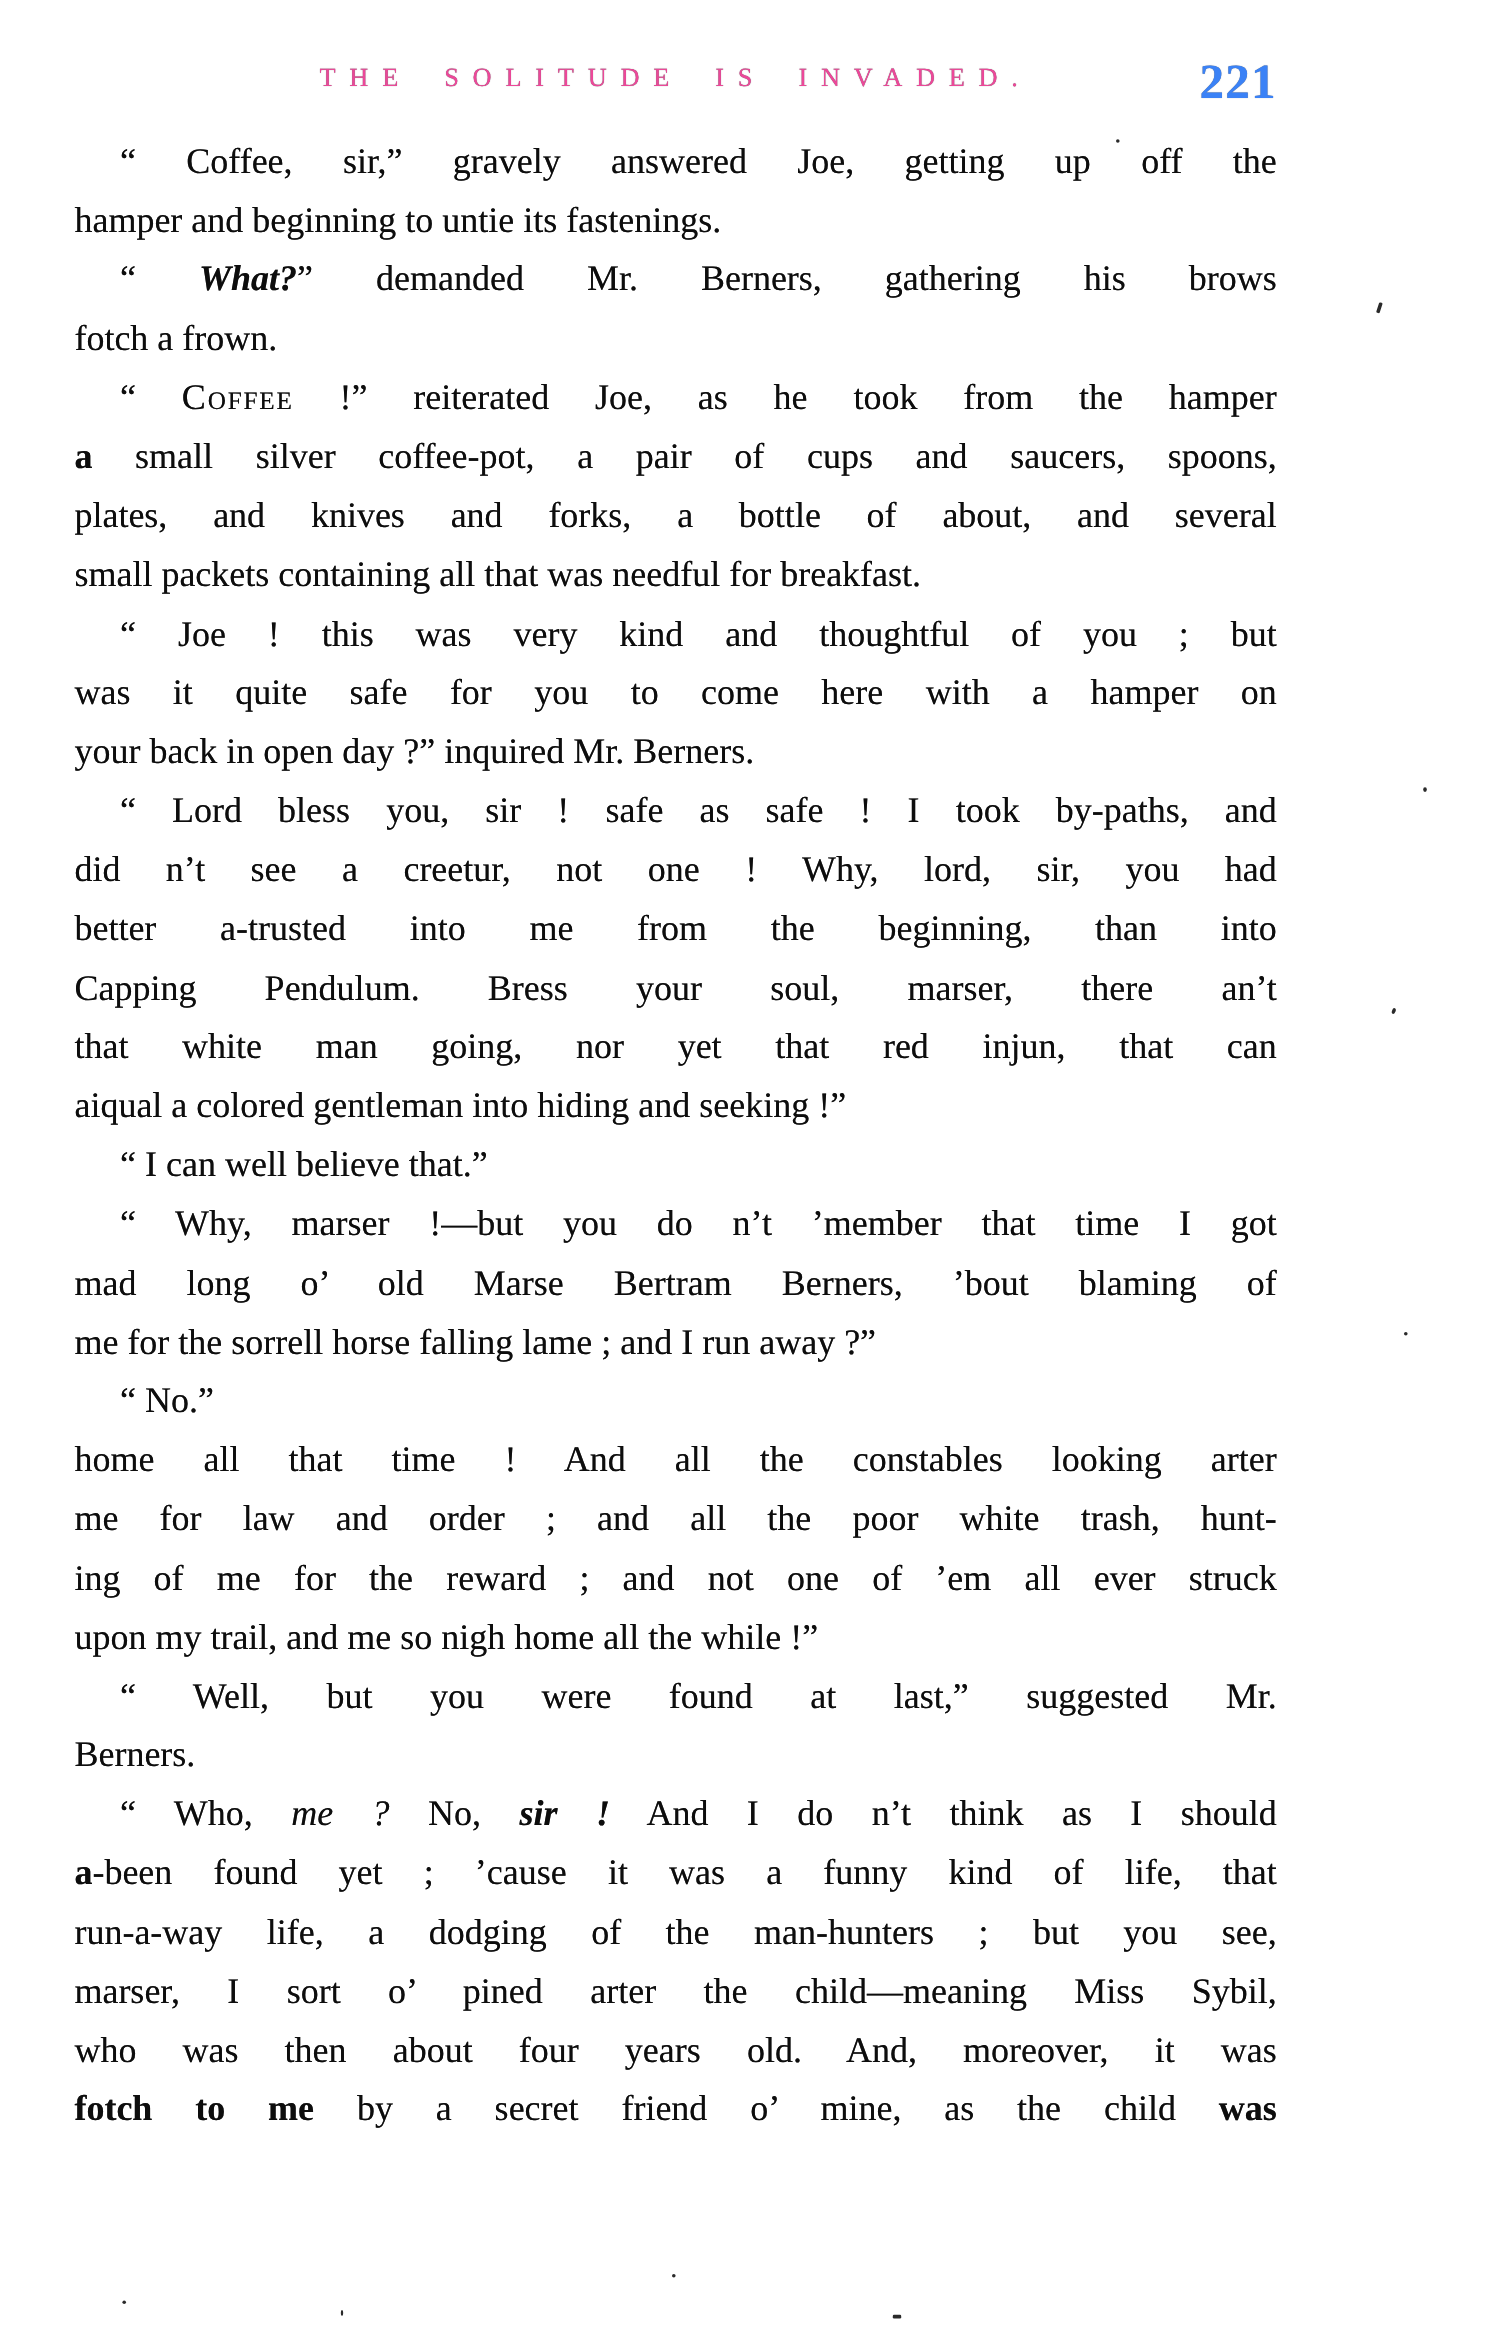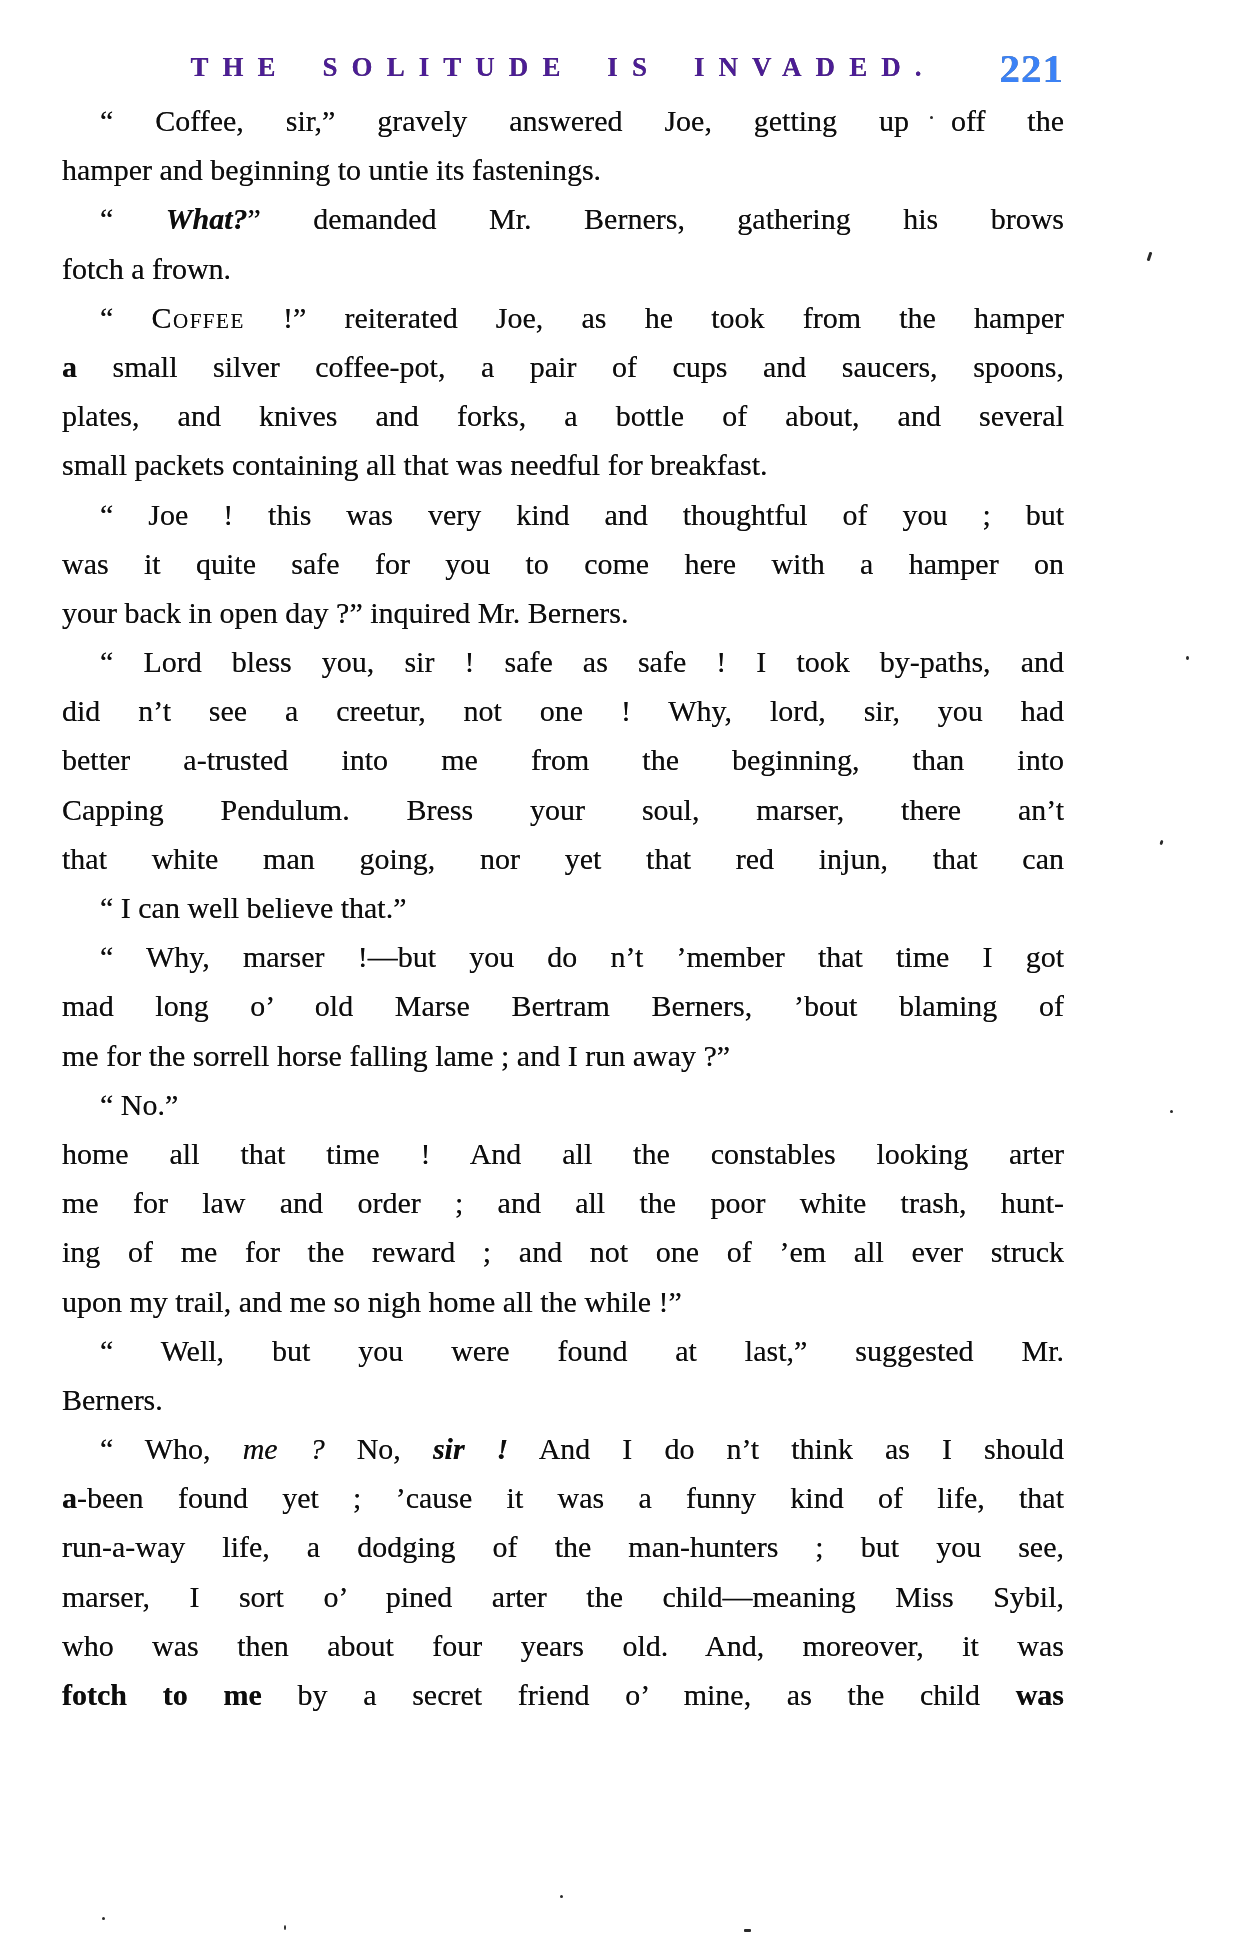--- a/index.html
+++ b/index.html
@@ -7,34 +7,34 @@
     width:1254px;height:1952px;background:#ffffff;
     font-family:"Liberation Serif","DejaVu Serif",serif;
     color:#0d0d0d;
     -webkit-font-smoothing:antialiased;
   }
   .page{position:relative;width:1254px;height:1952px;background:#ffffff;overflow:hidden;}
 
   .header{position:absolute;top:52px;left:62px;width:1002px;height:48px;}
   .running-head{
     display:block;text-align:center;
-    font-size:27px;font-weight:bold;
+    font-size:22px;font-weight:normal;
     letter-spacing:0.52em;word-spacing:0.45em;
-    color:#4c1d95;
+    color:#ec4899;
     text-shadow:0 0 0.6px rgba(0,0,0,0.65);
   }
   .page-number{
     position:absolute;top:-8px;right:0px;
     font-size:41px;font-weight:bold;letter-spacing:1px;
     color:#3b82f6;
     text-shadow:0 0 0.6px rgba(0,0,0,0.6);
   }
 
   .body-text{
-    position:absolute;top:96px;left:62px;width:1002px;
+    position:absolute;top:110px;left:62px;width:1002px;
     font-size:30px;line-height:49.2px;
     text-shadow:0 0 0.55px rgba(0,0,0,0.65);
   }
   .line{height:49.2px;white-space:normal;text-align:left;}
   .line.j{text-align:justify;text-align-last:justify;}
   .line.ind{text-indent:38px;}
 
   .i{font-style:italic;}
   .b{font-weight:bold;}
   .bi{font-style:italic;font-weight:bold;}
@@ -71,20 +71,21 @@
       <div class="line j"><span>plates, and knives and forks, a bottle of about, and several</span></div>
       <div class="line"><span>small packets containing all that was needful for breakfast.</span></div>
       <div class="line j ind"><span>“ Joe ! this was very kind and thoughtful of you ; but</span></div>
       <div class="line j"><span>was it quite safe for you to come here with a hamper on</span></div>
       <div class="line"><span>your back in open day ?” inquired Mr. Berners.</span></div>
       <div class="line j ind"><span>“ Lord bless you, sir ! safe as safe !  I took by-paths, and</span></div>
       <div class="line j"><span>did n’t see a creetur, not one !  Why, lord, sir, you had</span></div>
       <div class="line j"><span>better a-trusted into me from the beginning, than into</span></div>
       <div class="line j"><span>Capping Pendulum.  Bress your soul, marser, there an’t</span></div>
       <div class="line j"><span>that white man going, nor yet that red injun, that can</span></div>
+      <div class="line"><span>aiqual a colored gentleman into hiding and seeking !”</span></div>
       <div class="line ind"><span>“ I can well believe that.”</span></div>
       <div class="line j ind"><span>“ Why, marser !—but you do n’t ’member that time I got</span></div>
       <div class="line j"><span>mad long o’ old Marse Bertram Berners, ’bout blaming of</span></div>
       <div class="line"><span>me for the sorrell horse falling lame ; and I run away ?”</span></div>
       <div class="line ind"><span>“ No.”</span></div>
       <div class="line j"><span>home all that time !  And all the constables looking arter</span></div>
       <div class="line j"><span>me for law and order ; and all the poor white trash, hunt-</span></div>
       <div class="line j"><span>ing of me for the reward ; and not one of ’em all ever struck</span></div>
       <div class="line"><span>upon my trail, and me so nigh home all the while !”</span></div>
       <div class="line j ind"><span>“ Well, but you were found at last,” suggested Mr.</span></div>

